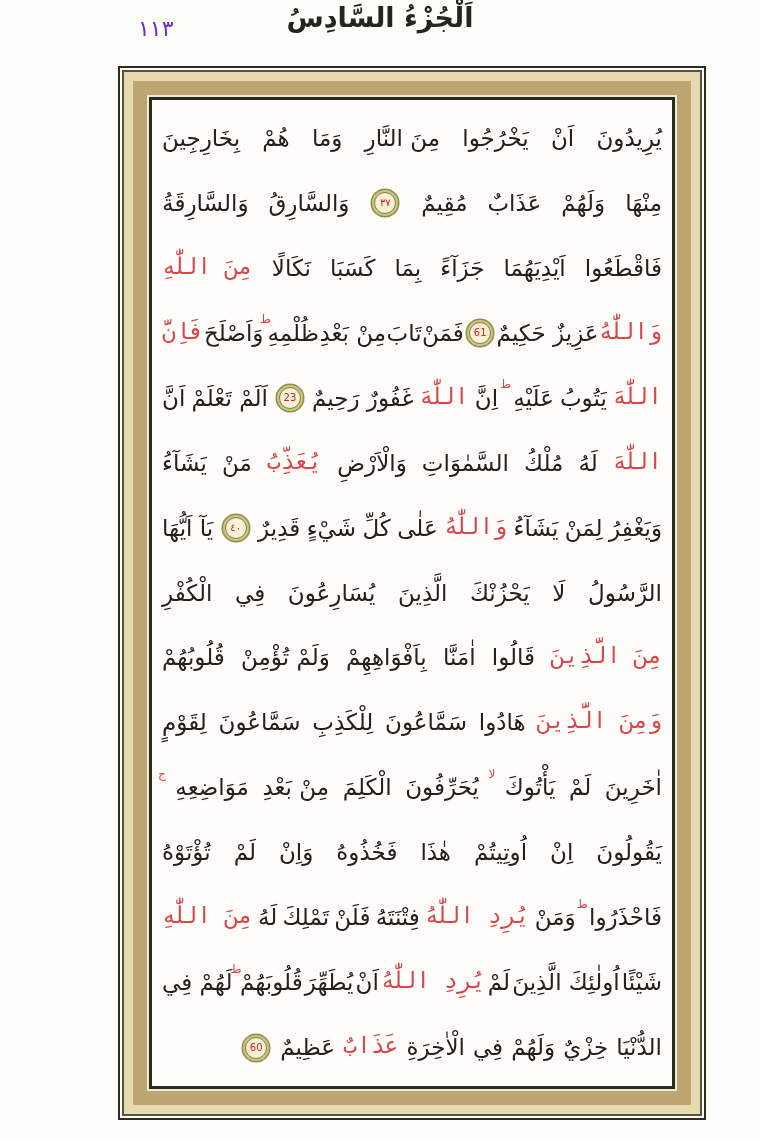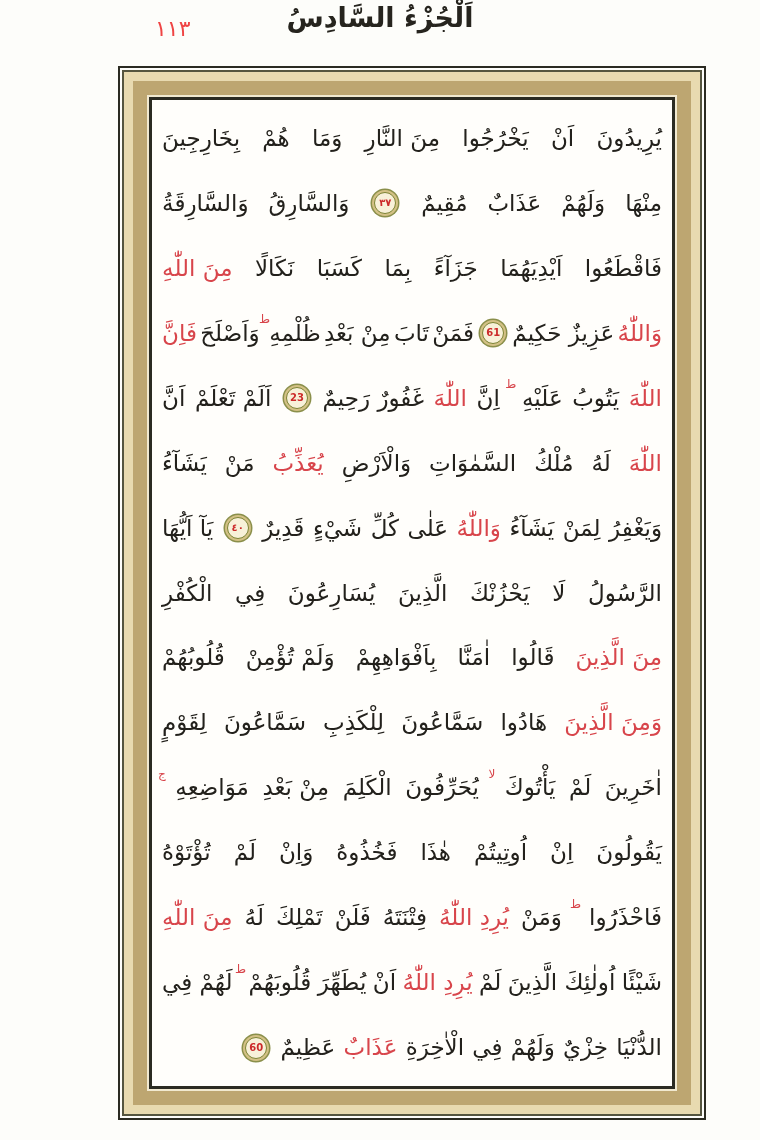--- a/index.html
+++ b/index.html
@@ -8,22 +8,22 @@
     background:#fdfdfa;
     font-family:"DejaVu Sans",sans-serif;
   }
   
   .juz-title{
     position:absolute;top:-4px;left:0;right:0;text-align:center;
     font-size:27px;font-weight:bold;color:#26241e;direction:rtl;
     line-height:1.6;
   }
   .page-number{
-    position:absolute;top:16px;left:155px;
-    font-size:22px;color:#ef4444;direction:rtl;
+    position:absolute;top:16px;left:138px;
+    font-size:22px;color:#6d28d9;direction:rtl;
   }
   
   .page-inner{
     position:absolute;left:152px;top:100px;width:520px;height:986px;
     background:#fffefb;
     box-shadow:
       0 0 0 3px #2b2b22,
       0 0 0 5px #f1e9d0,
       0 0 0 19px #bda671,
       0 0 0 28px #e8dab0,
@@ -36,32 +36,32 @@
     position:absolute;inset:6px 10px;
     display:flex;flex-direction:column;
   }
   .line{
     flex:1;display:flex;direction:rtl;
     justify-content:space-between;align-items:center;
     font-size:23px;line-height:1;color:#23211c;
     white-space:nowrap;
   }
   .word{display:inline-block;}
-  .word.red{color:#d8454b;}
+  .word.red{color:#d8454b;font-family:Liberation Mono, monospace;}
   .waqf{
     display:inline-block;color:#d8454b;font-size:12px;
     transform:translateY(-14px);margin:0 -4px;
   }
   .marker{
     display:inline-flex;align-items:center;justify-content:center;
     width:20px;height:20px;border-radius:50%;
     background:#f8f1d9;
     border:1px solid #7d8435;
     box-shadow:0 0 0 2px #d3c185,0 0 0 3.5px #8a8f4a;
-    margin:0 5px;flex:0 0 auto;font-weight:bold;
+    margin:0 5px;flex:0 0 auto;
   }
   .marker span{
     color:#cc2a2a;font-size:10px;line-height:1;direction:rtl;
   }
   .spacer{display:inline-block;height:1px;}
 </style>
 </head>
 <body>
 
 <div class="juz-title">اَلْجُزْءُ السَّادِسُ</div>

